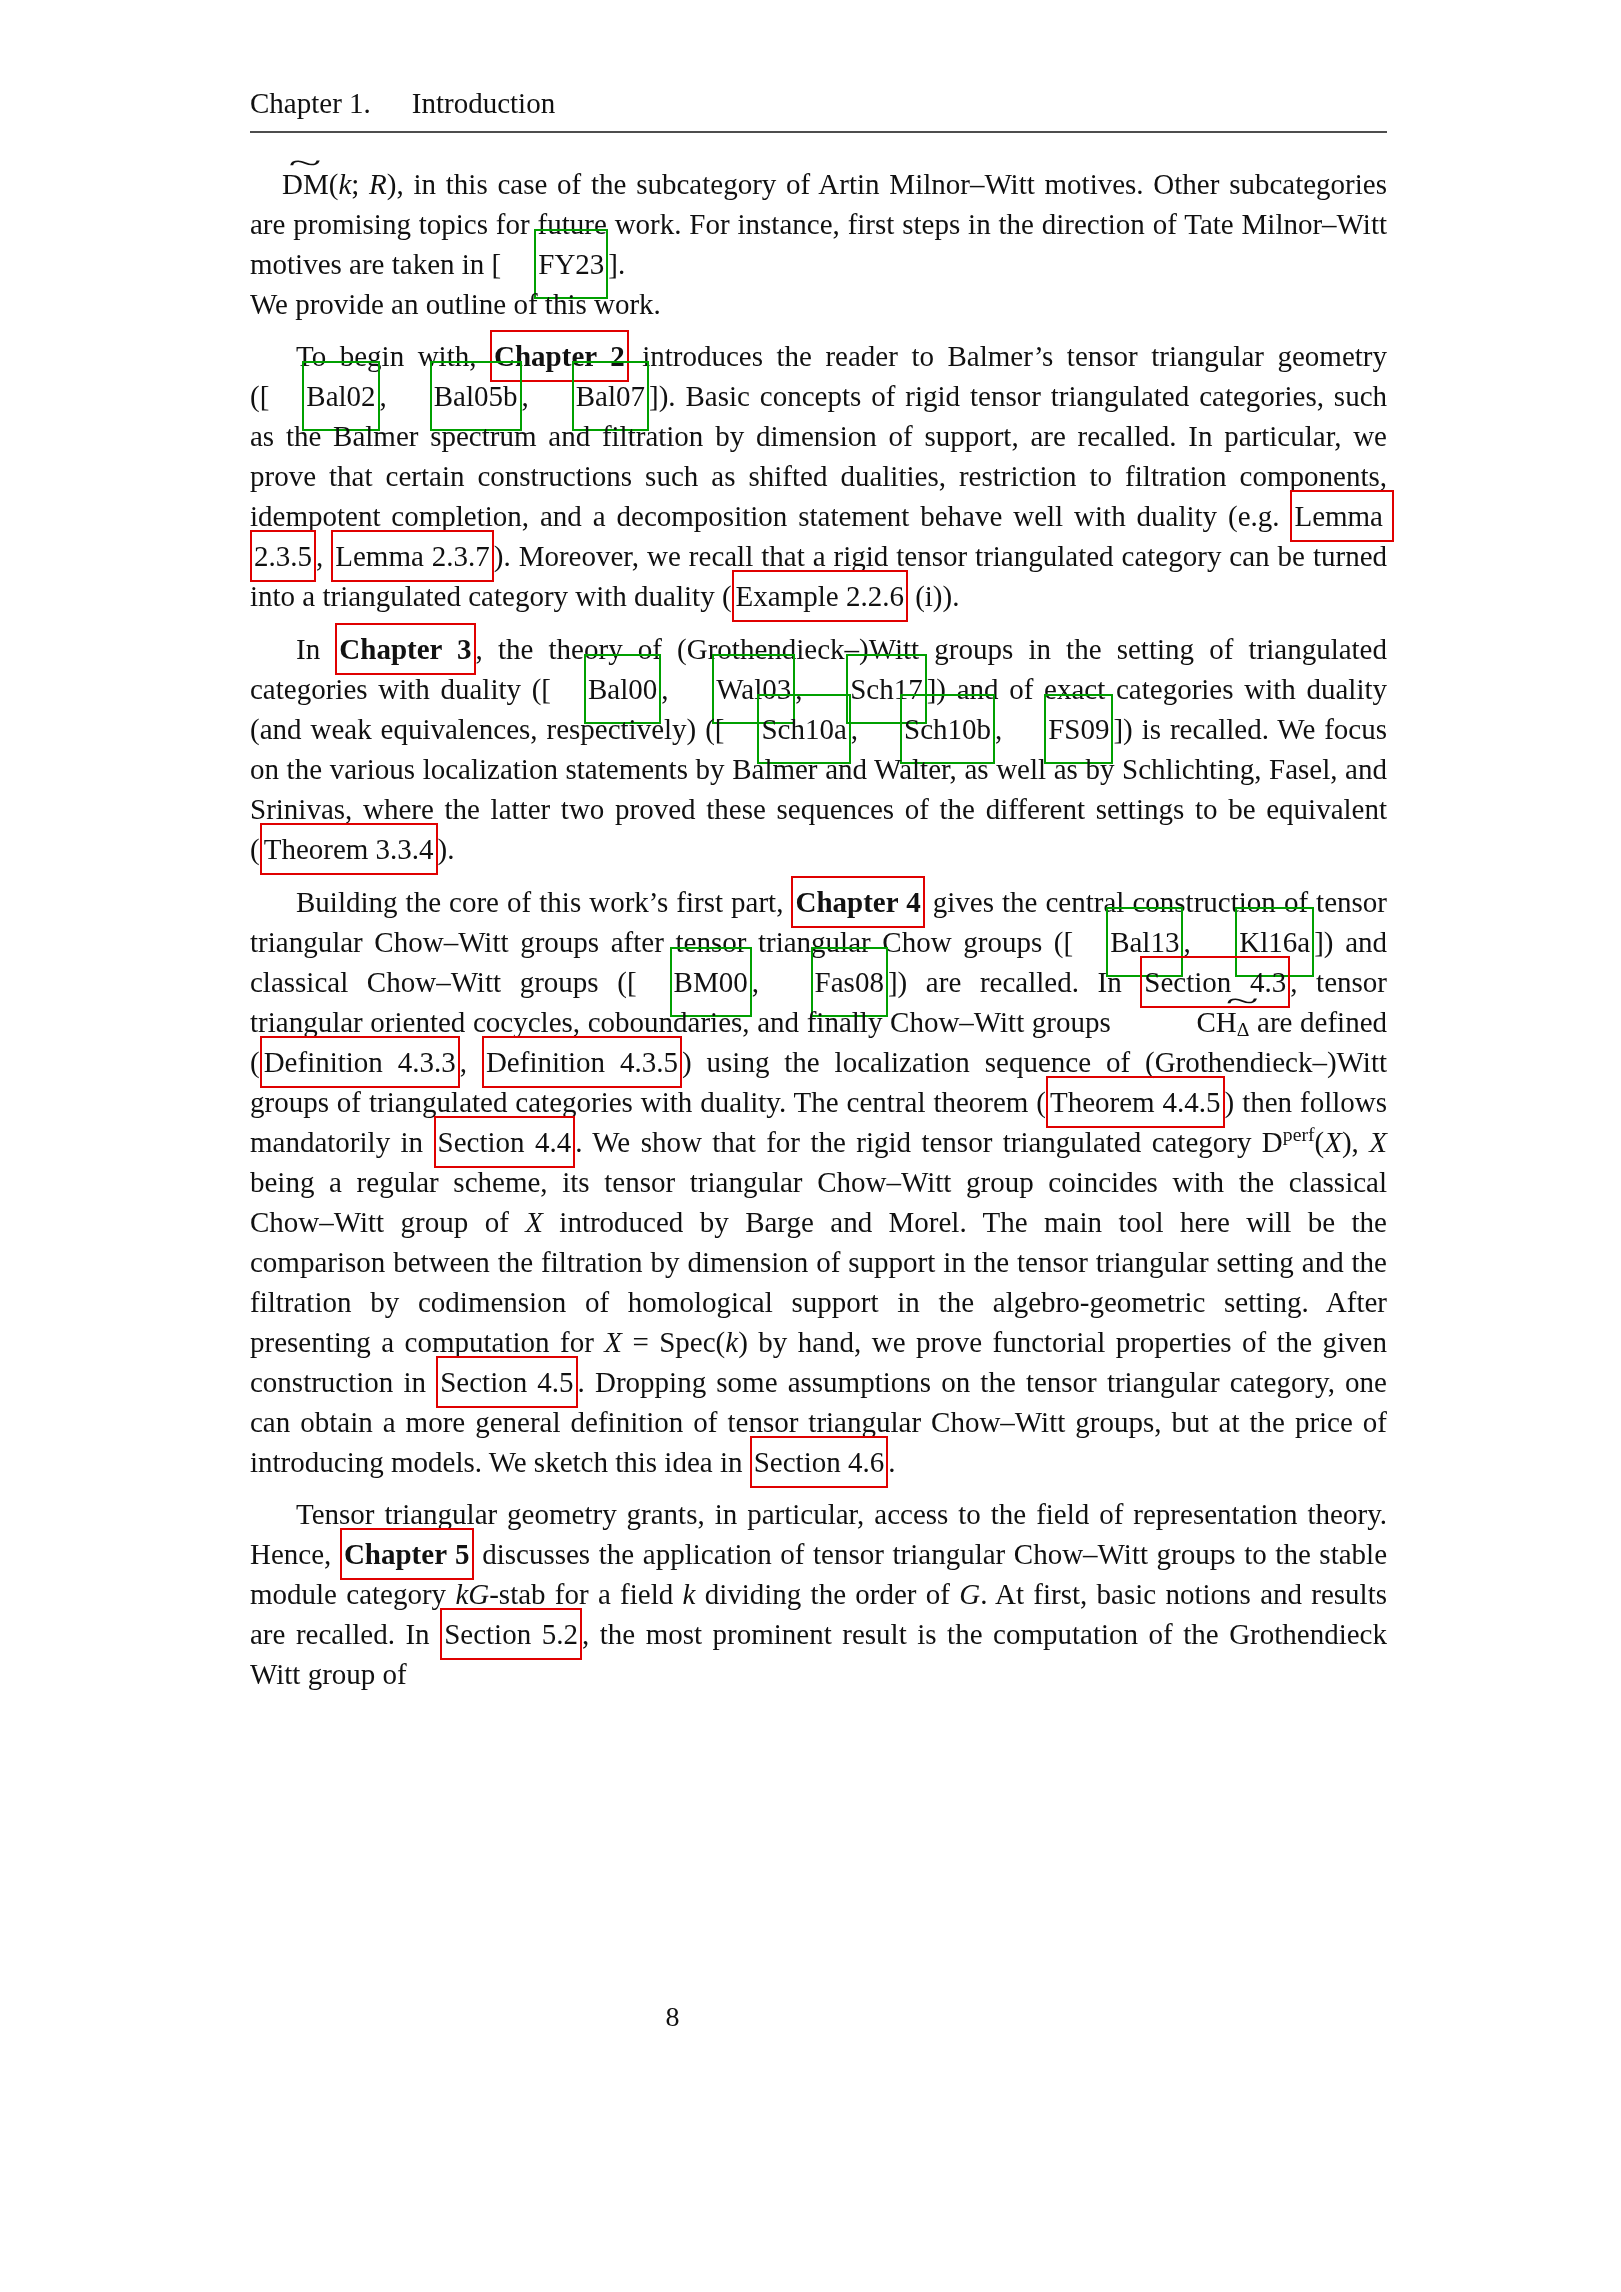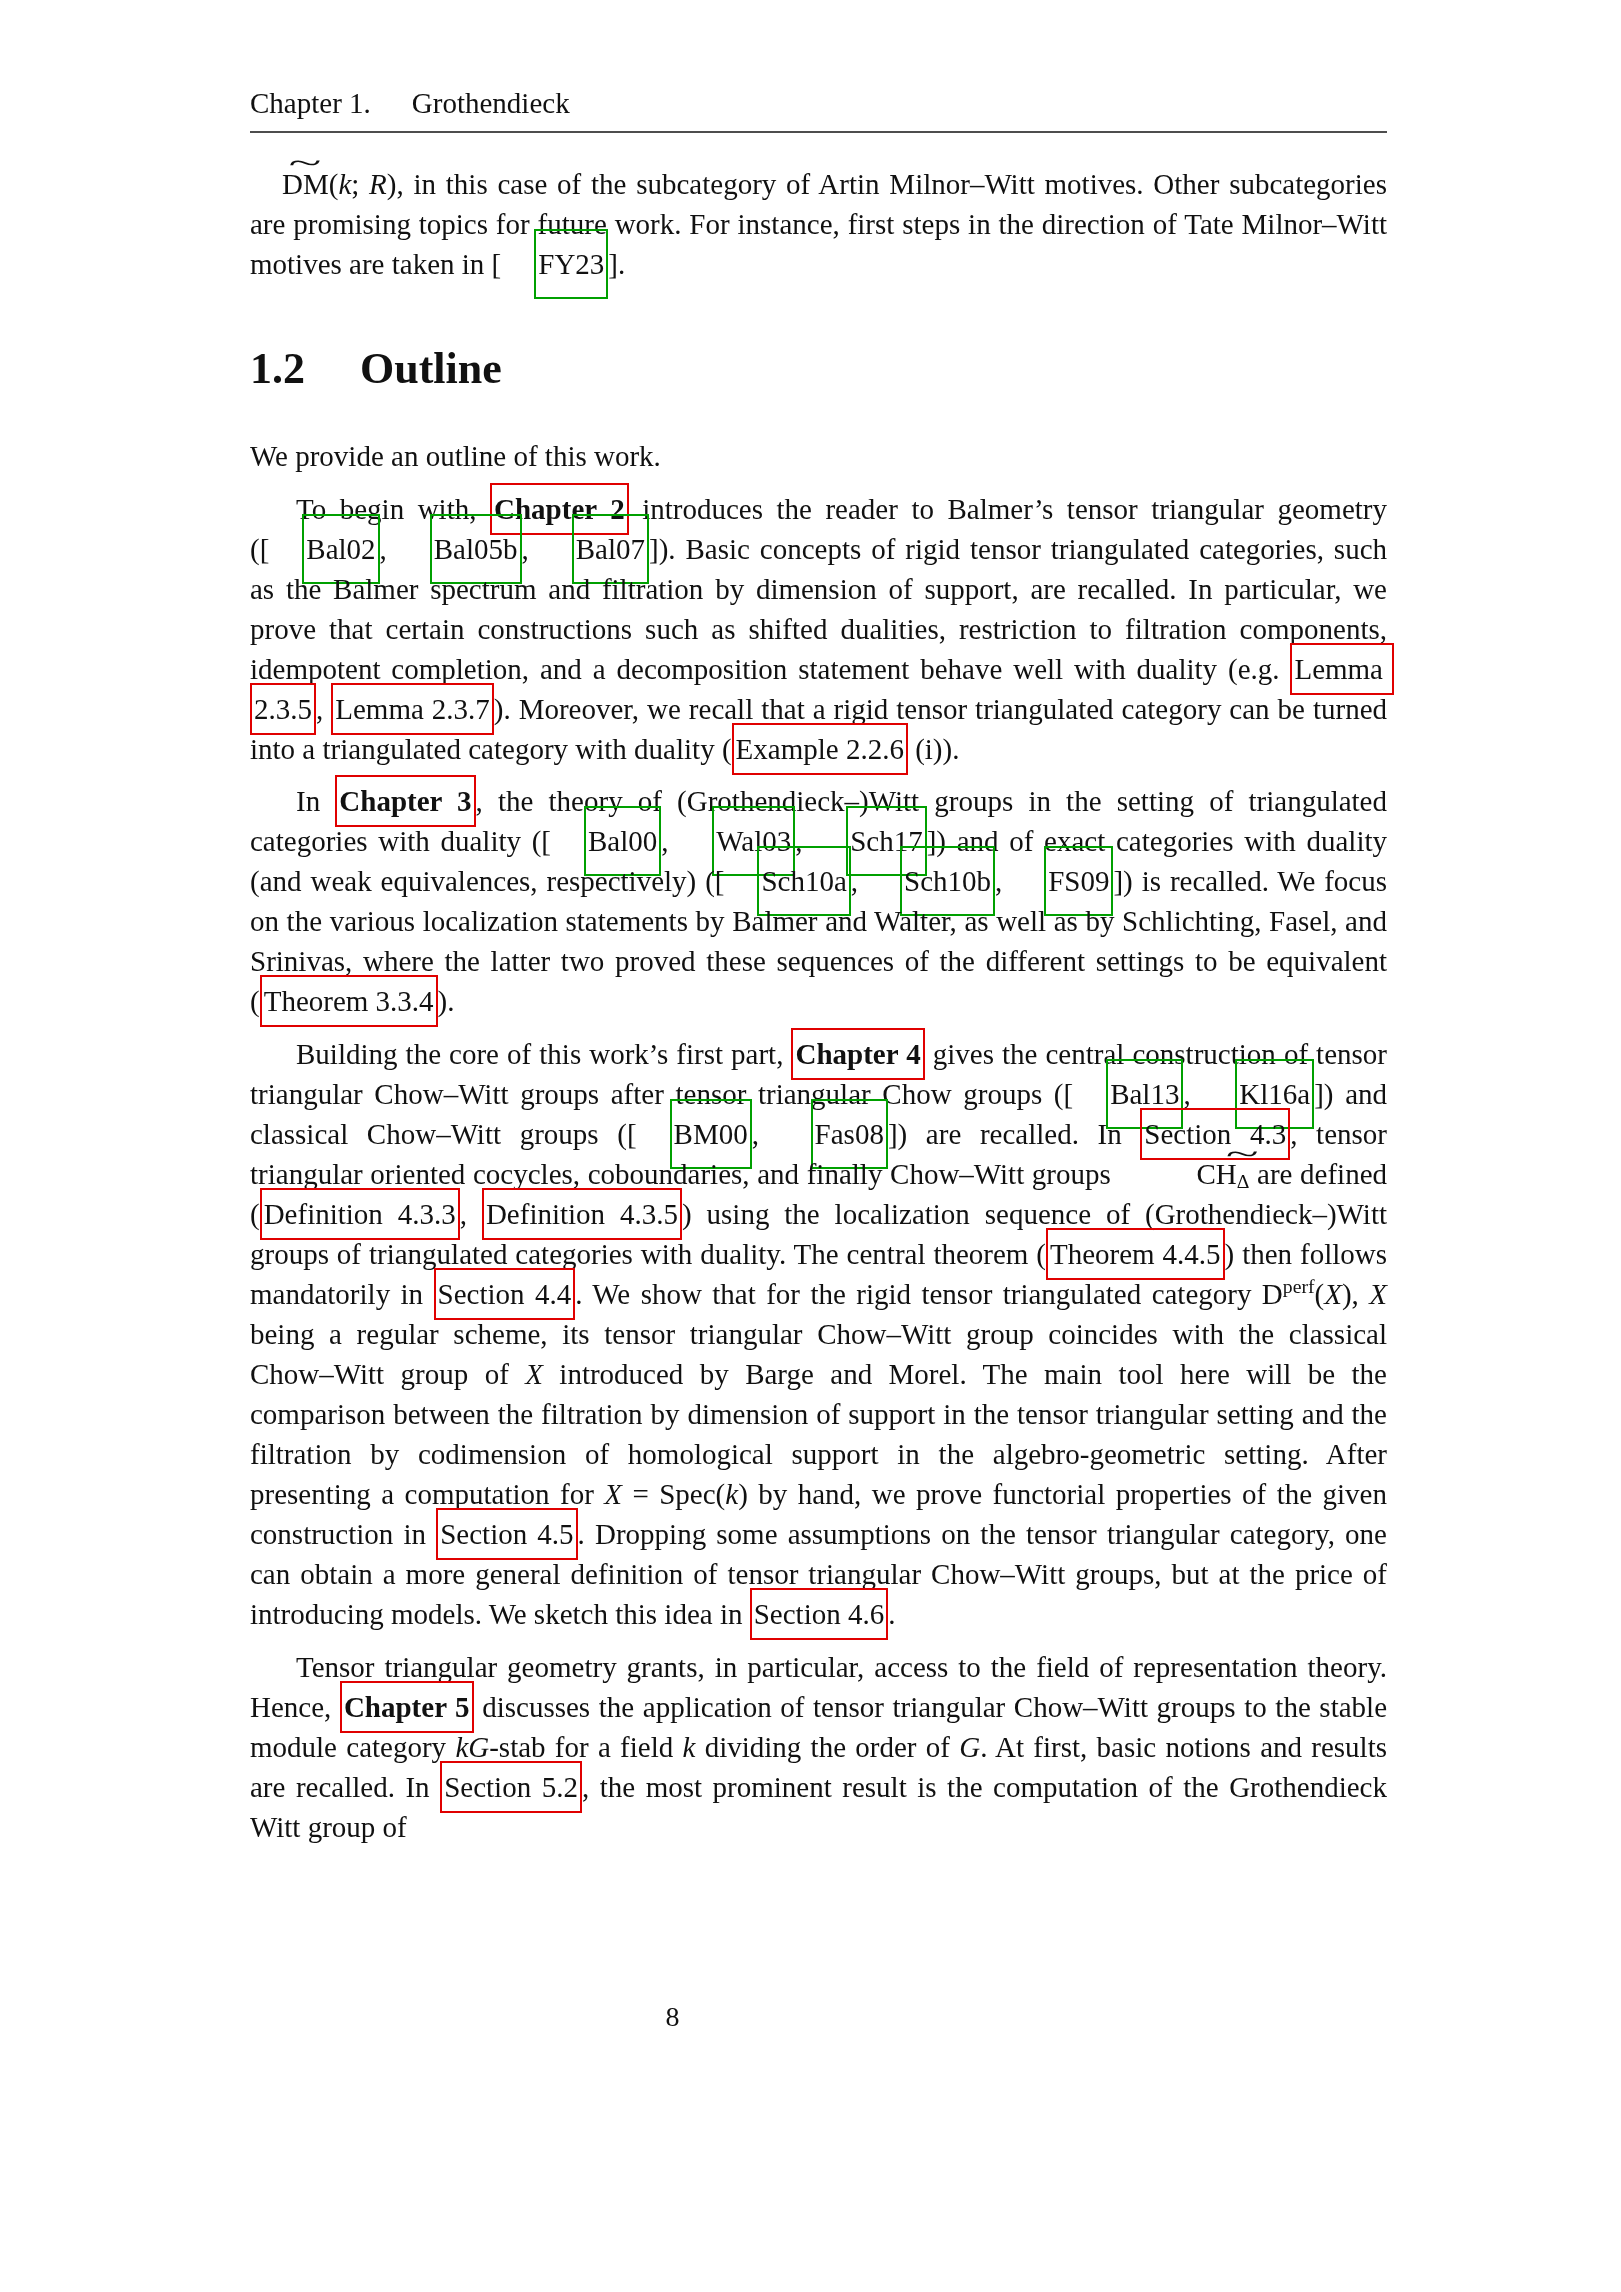--- a/index.html
+++ b/index.html
@@ -90,31 +90,28 @@
     }
   </style>
 </head>
 <body>
 
 <div class="page">
   <div class="textblock">
 
     <header class="running-header">
       <span>Chapter 1.</span>
-      <span>Grothendieck</span>
+      <span>Introduction</span>
     </header>
     <div class="header-rule"></div>
 
     <div class="content content-top">
         <p class="para"><span class="seg tilde">DM</span><span class="seg">(</span><span class="seg it">k</span><span class="seg">; </span><span class="seg it">R</span><span class="seg">), in this case of the subcategory of Artin Milnor–Witt motives. Other subcategories are promising topics for future work. For instance, first steps in the direction of Tate Milnor–Witt motives are taken in [</span><span class="seg cite">FY23</span><span class="seg">].</span></p>
       </div>
 
-    <h2 class="section-heading">
-      <span class="sec-num">1.2</span><span class="sec-title">Outline</span>
-    </h2>
 
     <div class="content">
         <p class="para"><span class="seg">We provide an outline of this work.</span></p>
         <p class="para indent"><span class="seg">To begin with, </span><span class="seg ref bold">Chapter 2</span><span class="seg"> introduces the reader to Balmer’s tensor triangular geometry ([</span><span class="seg cite">Bal02</span><span class="seg">, </span><span class="seg cite">Bal05b</span><span class="seg">, </span><span class="seg cite">Bal07</span><span class="seg">]). Basic concepts of rigid tensor triangulated categories, such as the Balmer spectrum and filtration by dimension of support, are recalled. In particular, we prove that certain constructions such as shifted dualities, restriction to filtration components, idempotent completion, and a decomposition statement behave well with duality (e.g. </span><span class="seg ref">Lemma 2.3.5</span><span class="seg">, </span><span class="seg ref">Lemma 2.3.7</span><span class="seg">). Moreover, we recall that a rigid tensor triangulated category can be turned into a triangulated category with duality (</span><span class="seg ref">Example 2.2.6</span><span class="seg"> (i)).</span></p>
         <p class="para indent"><span class="seg">In </span><span class="seg ref bold">Chapter 3</span><span class="seg">, the theory of (Grothendieck–)Witt groups in the setting of triangulated categories with duality ([</span><span class="seg cite">Bal00</span><span class="seg">, </span><span class="seg cite">Wal03</span><span class="seg">, </span><span class="seg cite">Sch17</span><span class="seg">]) and of exact categories with duality (and weak equivalences, respectively) ([</span><span class="seg cite">Sch10a</span><span class="seg">, </span><span class="seg cite">Sch10b</span><span class="seg">, </span><span class="seg cite">FS09</span><span class="seg">]) is recalled. We focus on the various localization statements by Balmer and Walter, as well as by Schlichting, Fasel, and Srinivas, where the latter two proved these sequences of the different settings to be equivalent (</span><span class="seg ref">Theorem 3.3.4</span><span class="seg">).</span></p>
         <p class="para indent"><span class="seg">Building the core of this work’s first part, </span><span class="seg ref bold">Chapter 4</span><span class="seg"> gives the central construction of tensor triangular Chow–Witt groups after tensor triangular Chow groups ([</span><span class="seg cite">Bal13</span><span class="seg">, </span><span class="seg cite">Kl16a</span><span class="seg">]) and classical Chow–Witt groups ([</span><span class="seg cite">BM00</span><span class="seg">, </span><span class="seg cite">Fas08</span><span class="seg">]) are recalled. In </span><span class="seg ref">Section 4.3</span><span class="seg">, tensor triangular oriented cocycles, coboundaries, and finally Chow–Witt groups </span><span class="seg tilde">CH</span><span class="seg sub">Δ</span><span class="seg"> are defined (</span><span class="seg ref">Definition 4.3.3</span><span class="seg">, </span><span class="seg ref">Definition 4.3.5</span><span class="seg">) using the localization sequence of (Grothendieck–)Witt groups of triangulated categories with duality. The central theorem (</span><span class="seg ref">Theorem 4.4.5</span><span class="seg">) then follows mandatorily in </span><span class="seg ref">Section 4.4</span><span class="seg">. We show that for the rigid tensor triangulated category D</span><span class="seg sup">perf</span><span class="seg">(</span><span class="seg it">X</span><span class="seg">), </span><span class="seg it">X</span><span class="seg"> being a regular scheme, its tensor triangular Chow–Witt group coincides with the classical Chow–Witt group of </span><span class="seg it">X</span><span class="seg"> introduced by Barge and Morel. The main tool here will be the comparison between the filtration by dimension of support in the tensor triangular setting and the filtration by codimension of homological support in the algebro-geometric setting. After presenting a computation for </span><span class="seg it">X</span><span class="seg"> = Spec(</span><span class="seg it">k</span><span class="seg">) by hand, we prove functorial properties of the given construction in </span><span class="seg ref">Section 4.5</span><span class="seg">. Dropping some assumptions on the tensor triangular category, one can obtain a more general definition of tensor triangular Chow–Witt groups, but at the price of introducing models. We sketch this idea in </span><span class="seg ref">Section 4.6</span><span class="seg">.</span></p>
         <p class="para indent"><span class="seg">Tensor triangular geometry grants, in particular, access to the field of representation theory. Hence, </span><span class="seg ref bold">Chapter 5</span><span class="seg"> discusses the application of tensor triangular Chow–Witt groups to the stable module category </span><span class="seg it">kG</span><span class="seg">-stab for a field </span><span class="seg it">k</span><span class="seg"> dividing the order of </span><span class="seg it">G</span><span class="seg">. At first, basic notions and results are recalled. In </span><span class="seg ref">Section 5.2</span><span class="seg">, the most prominent result is the computation of the Grothendieck Witt group of</span></p>
       </div>
 
   </div>

